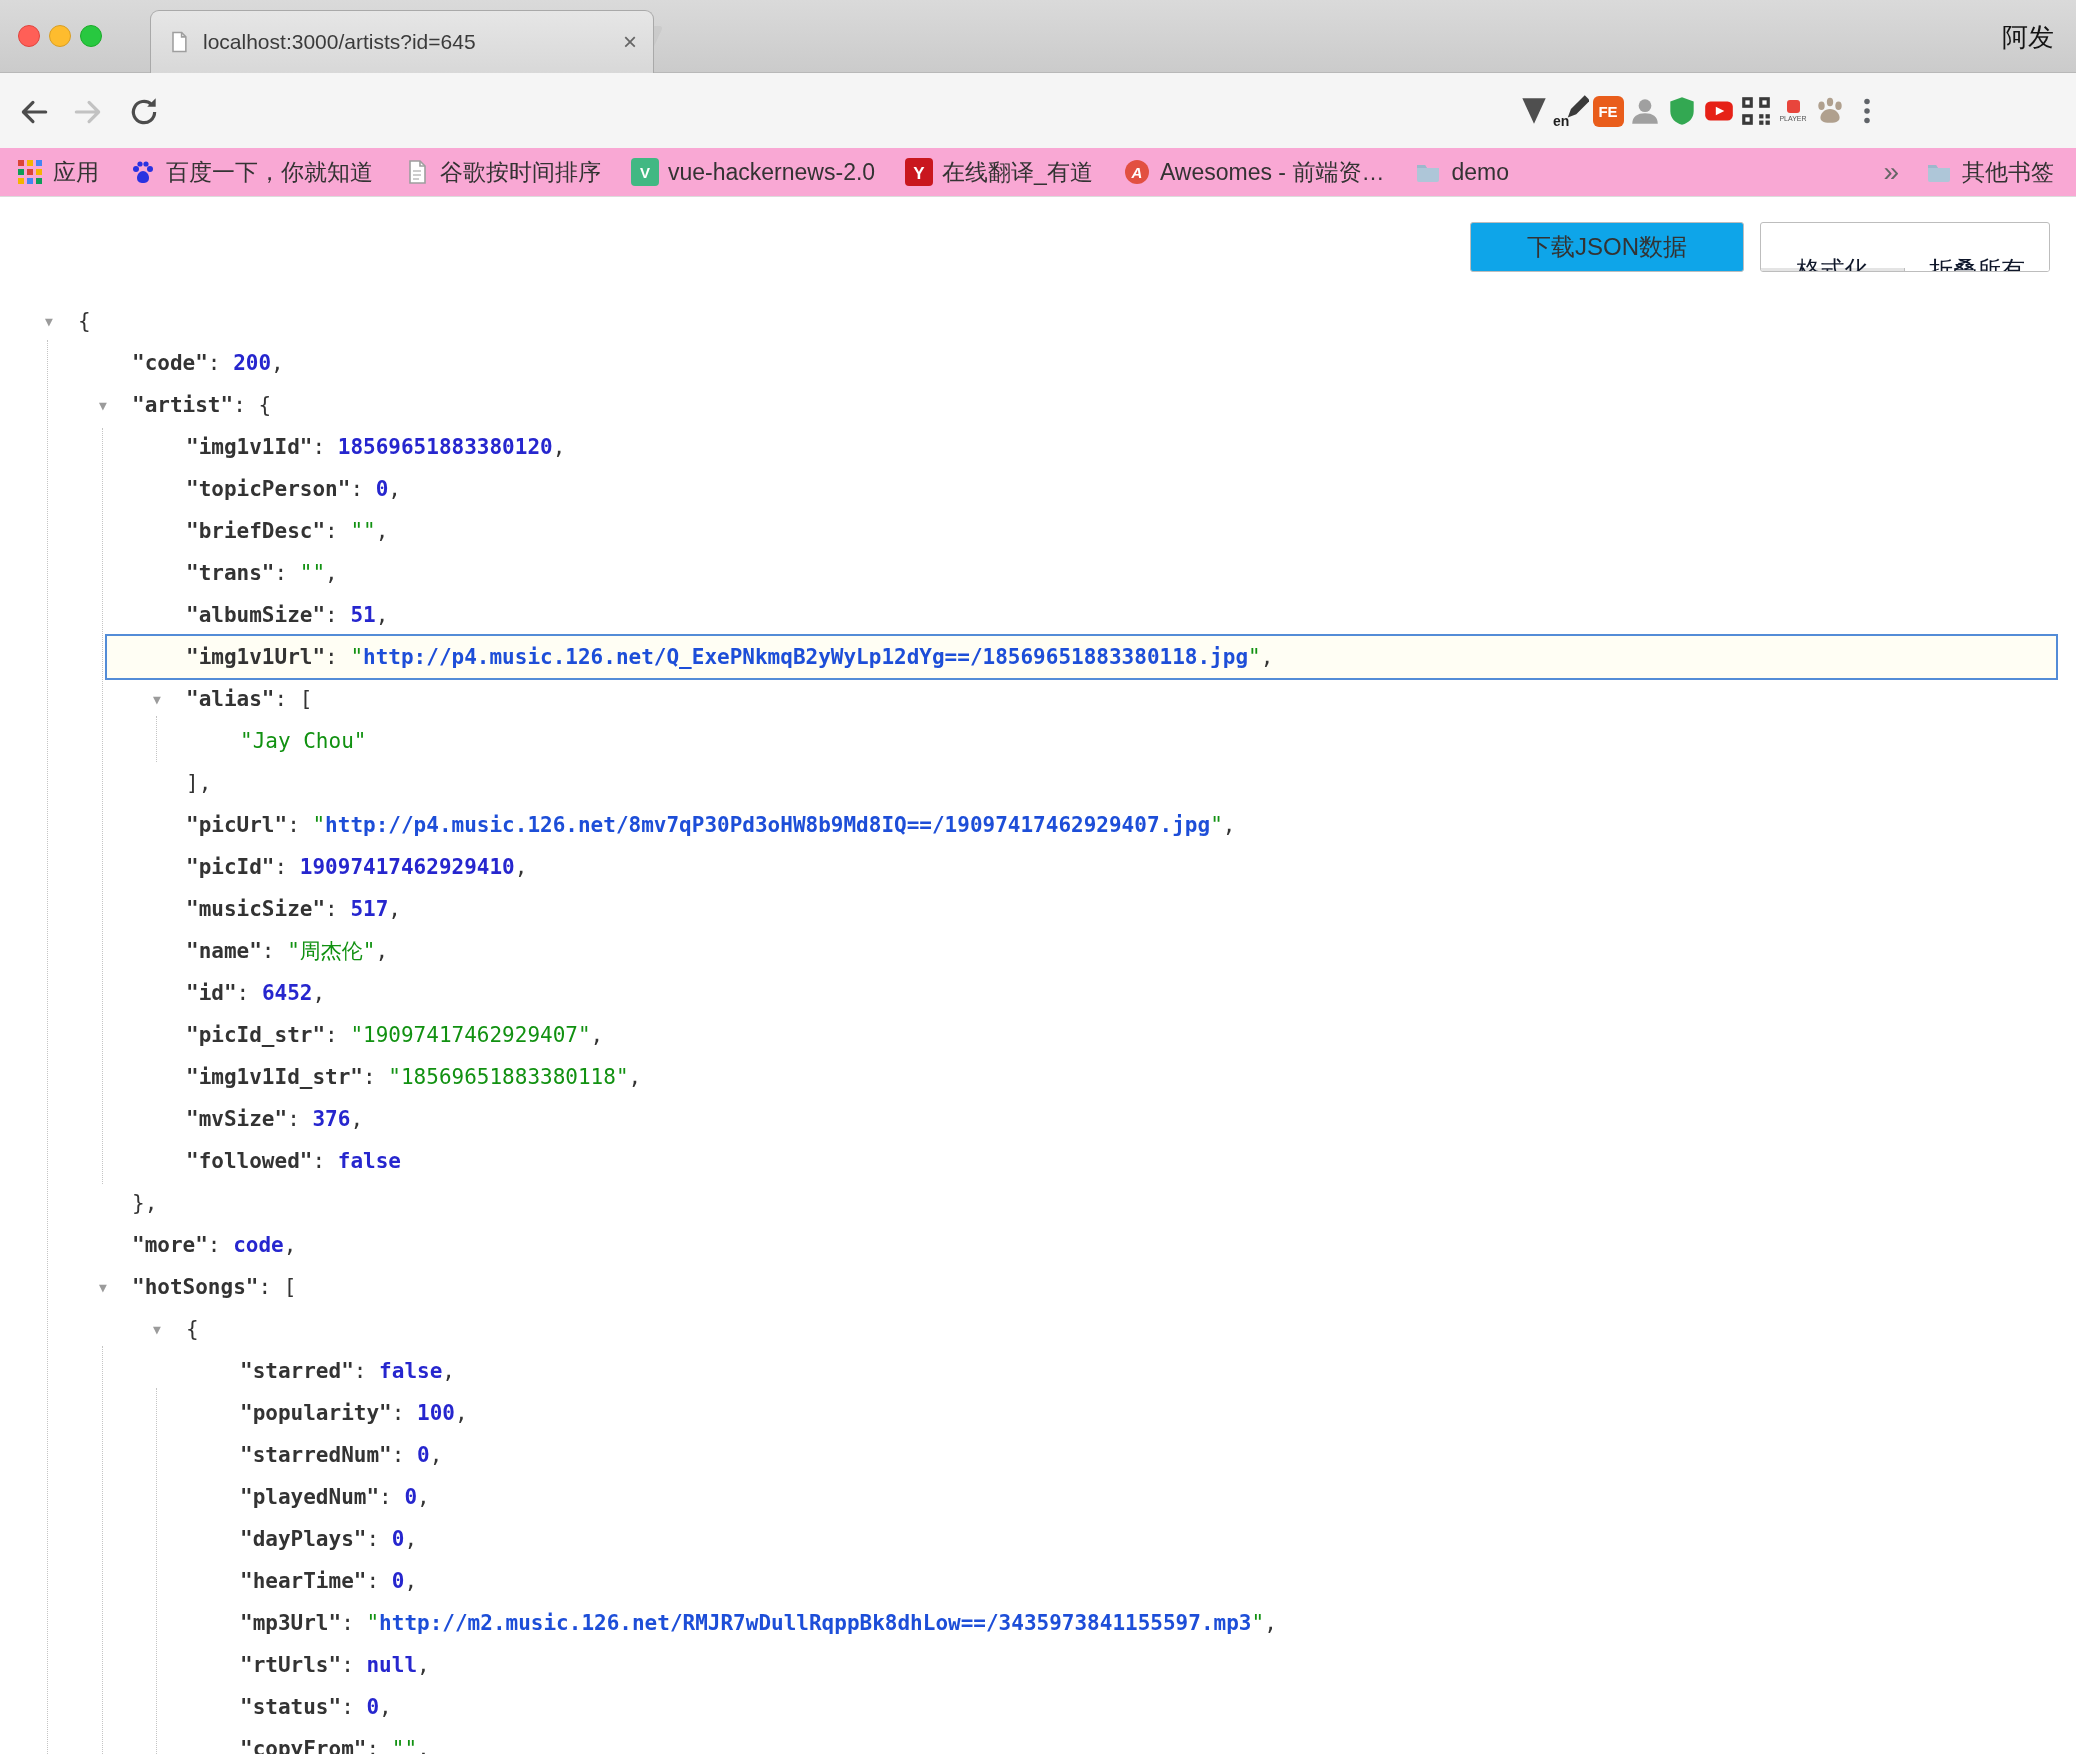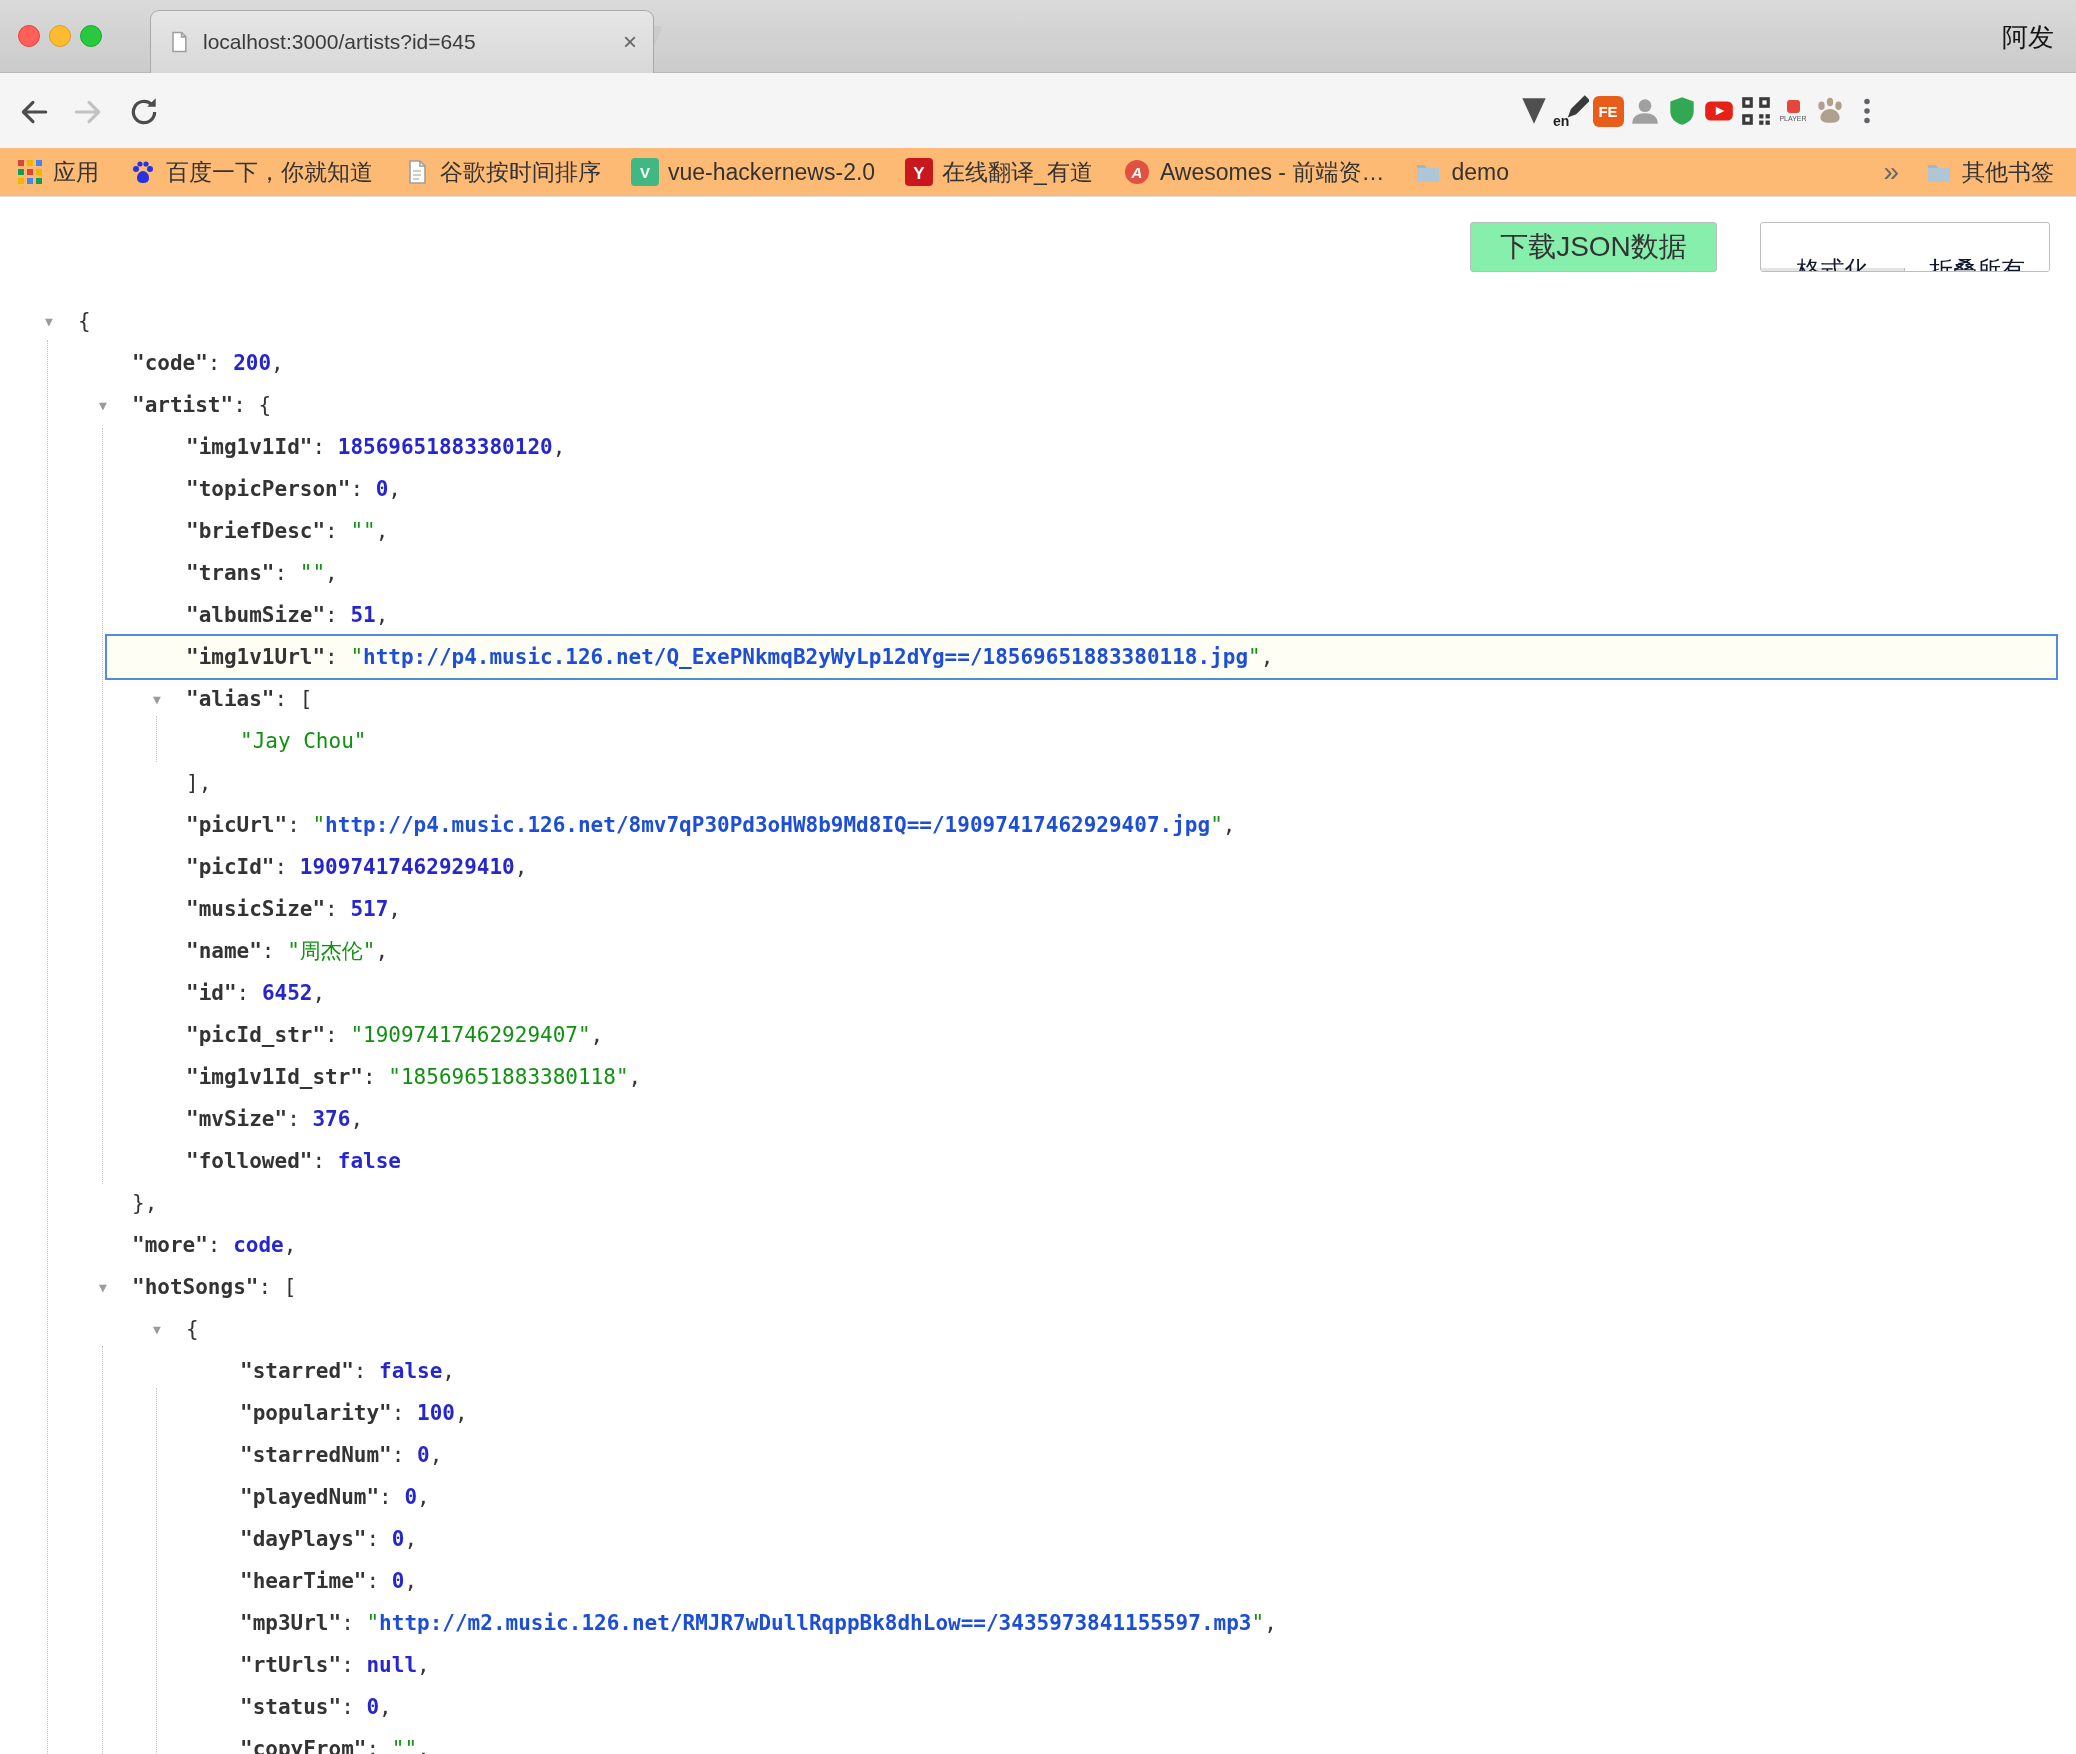--- a/index.html
+++ b/index.html
@@ -40,33 +40,33 @@
   .extrow{position:absolute;left:1516px;top:5px;height:66px;display:flex;align-items:center;gap:1px;}
   .ext{position:relative;width:36px;height:36px;display:flex;align-items:center;justify-content:center;flex-direction:column;}
   .ext svg{width:34px;height:34px;}
   .pen-svg{position:absolute;left:2px;top:0;}
   .en-txt{position:absolute;left:0;bottom:0;font-size:14px;font-weight:bold;color:#1E1E1E;}
   .fe-badge{width:31px;height:31px;background:#E95D1B;color:#fff;border-radius:6px;
     display:flex;align-items:center;justify-content:center;font-size:15px;font-weight:bold;}
   .player-dot{width:13px;height:13px;border-radius:3px;background:#E8453C;margin-bottom:2px;}
   .player-txt{font-size:7px;color:#555;}
   
-  .bookmarks{position:absolute;top:148px;left:0;right:0;height:49px;background:#fdba74;
+  .bookmarks{position:absolute;top:148px;left:0;right:0;height:49px;background:#f9a8d4;
     border-bottom:1px solid #DCDCDC;display:flex;align-items:center;padding:0 16px;box-sizing:border-box;}
   .bm{display:flex;align-items:center;margin-right:30px;white-space:nowrap;}
   .bm-ic{width:28px;height:28px;margin-right:9px;flex:0 0 auto;}
   .bm-ic svg{width:28px;height:28px;display:block;}
   .bm-label{font-size:23px;color:#333;}
   .bm-right{margin-left:auto;display:flex;align-items:center;}
   .bm-overflow{font-size:28px;color:#666;margin-right:26px;}
   .bm-right .bm{margin-right:6px;}
   
-  .dl-btn{position:absolute;top:222px;left:1470px;width:247px;height:50px;
-    background:#86efac;border:1px solid #BDBDBD;border-radius:3px;
-    display:flex;align-items:center;justify-content:center;font-size:28px;color:#333;box-sizing:border-box;}
+  .dl-btn{position:absolute;top:222px;left:1470px;width:274px;height:50px;
+    background:#0ea5e9;border:1px solid #BDBDBD;border-radius:3px;
+    display:flex;align-items:center;justify-content:center;font-size:24px;color:#333;box-sizing:border-box;}
   .seg{position:absolute;top:222px;left:1760px;height:50px;display:flex;
     border:1px solid #BDBDBD;border-radius:3px;overflow:hidden;box-sizing:border-box;}
   .seg-item{width:144px;display:flex;align-items:center;justify-content:center;
     font-size:24px;color:#0f172a;background:#fff;margin-top:45px;}
   .seg-item.active{background:#E4E4E4;border-right:1px solid #BDBDBD;box-sizing:border-box;}
   
   .json{position:absolute;top:300px;left:0;right:0;
     font-family:"DejaVu Sans Mono",monospace;font-size:21px;}
   .jline{position:relative;height:42px;line-height:42px;white-space:pre;}
   .arrow{position:absolute;top:1px;width:22px;text-align:center;font-size:13px;color:#9B9B9B;}

